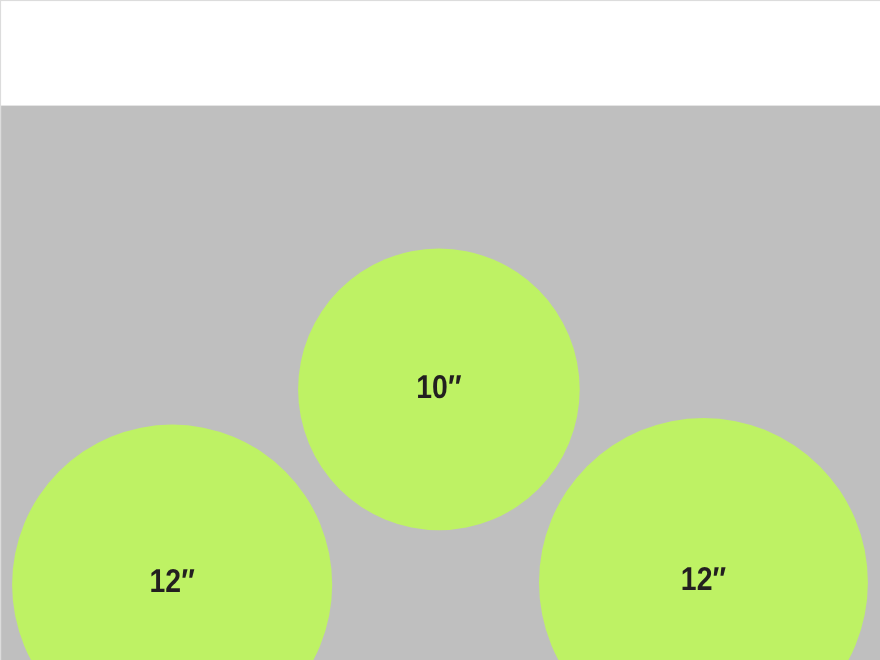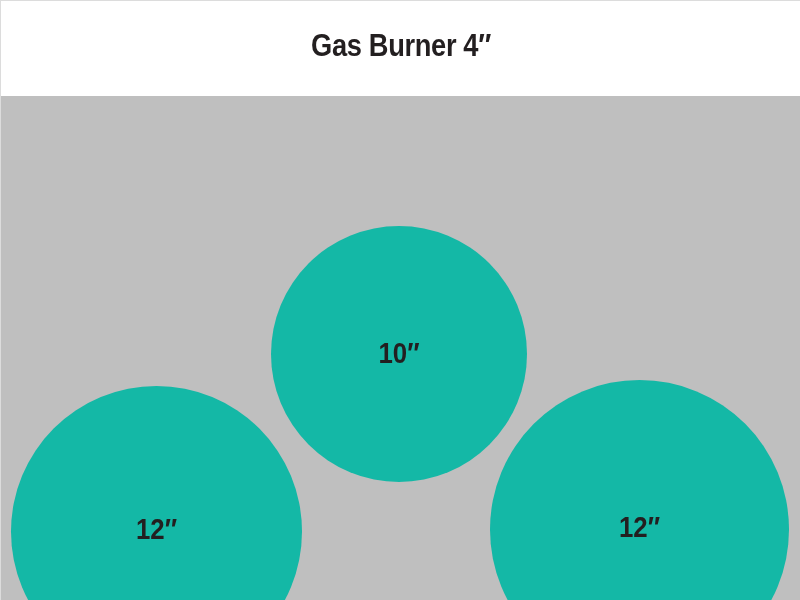--- a/index.html
+++ b/index.html
@@ -51,21 +51,21 @@
     left: 0;
     top: 95px;
     width: 800px;
     height: 505px;
     background: #bfbfbf;
     z-index: 1;
   }
   .burner {
     position: absolute;
     border-radius: 50%;
-    background: #14b8a6;
+    background: #bef264;
     z-index: 3;
   }
   .burner-label {
     position: absolute;
     left: 0;
     width: 100%;
     text-align: center;
     font-family: "Liberation Sans", sans-serif;
     font-weight: bold;
     color: #231f20;
@@ -123,17 +123,14 @@
     <div class="burner" id="burner-center">
       <span class="burner-label">10″</span>
     </div>
 
     <div class="burner" id="burner-right">
       <span class="burner-label">12″</span>
     </div>
 
   </div>
 
-  <div id="header-band">
-    <div id="page-title">Gas Burner 4″</div>
-  </div>
 
 </div>
 
 </body></html>

